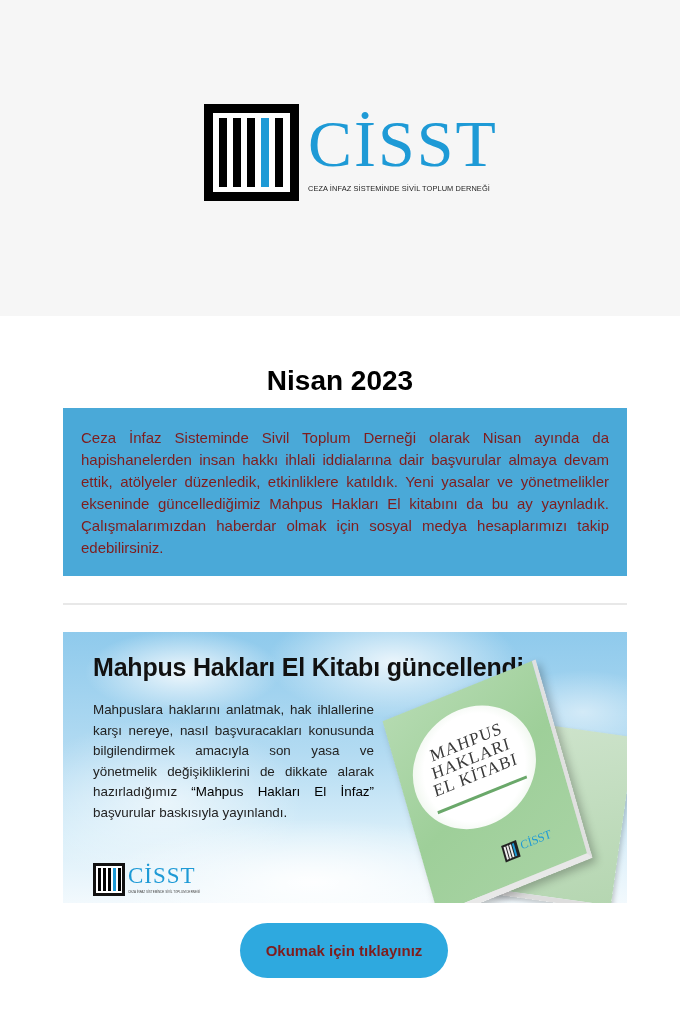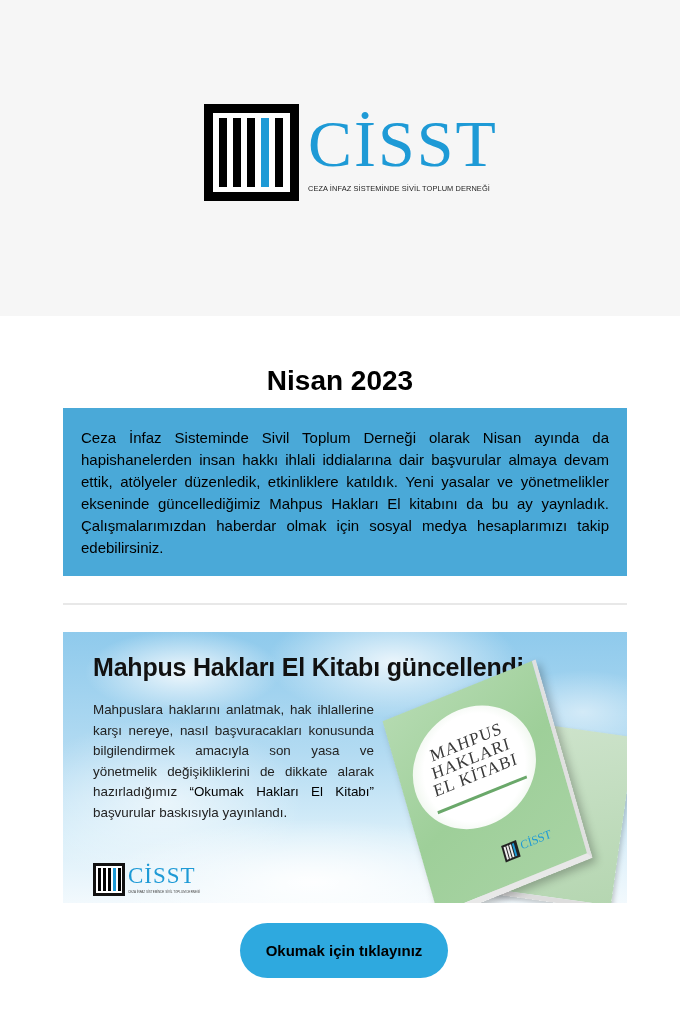--- a/index.html
+++ b/index.html
@@ -11,21 +11,21 @@
   .logo { position: absolute; left: 204px; top: 104px; width: 300px; height: 100px; }
   .logo-box { position: absolute; left: 0; top: 0; width: 95px; height: 97px; background: #000; }
   .logo-box-inner { position: absolute; left: 9px; top: 9px; width: 77px; height: 79px; background: #fff; }
   .logo-box-inner .bar { position: absolute; top: 5px; width: 8px; height: 69px; background: #000; }
   .logo-word { position: absolute; left: 104px; top: 7px; font-family: "Liberation Serif", serif; font-size: 66px; line-height: 66px; color: #1e9ad6; letter-spacing: 2px; }
   .logo-sub { position: absolute; left: 104px; top: 80px; font-size: 7.4px; line-height: 9px; color: #222; letter-spacing: 0.1px; white-space: nowrap; }
 
   .title { position: absolute; left: 0; top: 355px; width: 680px; text-align: center; font-size: 28px; font-weight: bold; line-height: 34px; color: #000; margin-top: 9px; }
 
   .intro-box { position: absolute; left: 63px; top: 408px; width: 564px; height: 168px; background: #4aa9d8; padding: 19px 18px 0 18px; }
-  .intro-text { color: #000000; font-size: 15px; line-height: 22px; text-align: justify; }
+  .intro-text { color: #7f1d1d; font-size: 15px; line-height: 22px; text-align: justify; }
 
   .divider { position: absolute; left: 63px; top: 603px; width: 564px; height: 2px; background: #e8e8e8; }
 
   .banner { position: absolute; left: 63px; top: 632px; width: 564px; height: 271px; overflow: hidden;
     background:
       radial-gradient(ellipse 140px 60px at 120px 40px, rgba(255,255,255,0.85), rgba(255,255,255,0) 70%),
       radial-gradient(ellipse 180px 80px at 330px 30px, rgba(255,255,255,0.8), rgba(255,255,255,0) 70%),
       radial-gradient(ellipse 120px 60px at 520px 80px, rgba(255,255,255,0.5), rgba(255,255,255,0) 70%),
       radial-gradient(ellipse 300px 90px at 250px 250px, rgba(255,255,255,0.95), rgba(255,255,255,0) 70%),
       radial-gradient(ellipse 200px 120px at 100px 170px, rgba(255,255,255,0.6), rgba(255,255,255,0) 70%),
@@ -46,21 +46,21 @@
   .book-back { position: absolute; left: 95px; top: 55px; width: 135px; height: 175px; background: linear-gradient(160deg, #cfe4cd, #b5d6b1); transform: rotate(8deg); box-shadow: 2px 3px 5px rgba(0,0,0,0.2); border-bottom: 5px solid #ddd; }
   .book-front { position: absolute; left: 12px; top: 15px; width: 165px; height: 205px; background: linear-gradient(155deg, #b4dab0 0%, #9ecf99 50%, #a8d3a4 100%); transform: rotate(-22deg) skewX(-6deg); box-shadow: 3px 5px 8px rgba(0,0,0,0.25); border-bottom: 6px solid #e8e8e8; border-right: 4px solid #e0e0e0; }
   .book-circle { position: absolute; left: 12px; top: 18px; width: 128px; height: 118px; border-radius: 50%; background: radial-gradient(circle, #ffffff 60%, #f0f7ef 75%, rgba(255,255,255,0) 80%); }
   .book-title { position: absolute; left: 16px; top: 42px; width: 118px; text-align: center; font-family: "Liberation Serif", serif; font-size: 17px; line-height: 17px; color: #3a3a3a; letter-spacing: 1px; }
   .book-underline { position: absolute; left: 28px; top: 104px; width: 96px; height: 3px; background: #6aa86a; }
   .book-logo { position: absolute; left: 80px; top: 160px; width: 70px; height: 18px; }
   .book-logo .bx { position: absolute; left: 0; top: 0; width: 16px; height: 17px; background: #222; }
   .book-logo .bx i { position: absolute; top: 2px; width: 2px; height: 13px; background: #eee; }
   .book-logo .wd { position: absolute; left: 19px; top: 0; font-family: "Liberation Serif", serif; font-size: 12px; line-height: 14px; color: #1e9ad6; }
 
-  .cta { position: absolute; left: 240px; top: 923px; width: 208px; height: 55px; border-radius: 28px; background: #2ea9df; color: #000000; font-size: 15px; font-weight: bold; line-height: 55px; text-align: center; cursor: pointer; }
+  .cta { position: absolute; left: 240px; top: 923px; width: 208px; height: 55px; border-radius: 28px; background: #2ea9df; color: #7f1d1d; font-size: 15px; font-weight: bold; line-height: 55px; text-align: center; cursor: pointer; }
 </style>
 </head>
 <body>
 
 <div class="header">
   <div class="logo">
     <div class="logo-box">
       <div class="logo-box-inner">
         <div class="bar" style="left:6px"></div>
         <div class="bar" style="left:20px"></div>
@@ -77,21 +77,21 @@
 <h1 class="title">Nisan 2023</h1>
 
 <div class="intro-box">
   <p class="intro-text">Ceza İnfaz Sisteminde Sivil Toplum Derneği olarak Nisan ayında da hapishanelerden insan hakkı ihlali iddialarına dair başvurular almaya devam ettik, atölyeler düzenledik, etkinliklere katıldık. Yeni yasalar ve yönetmelikler ekseninde güncellediğimiz Mahpus Hakları El kitabını da bu ay yaynladık. Çalışmalarımızdan haberdar olmak için sosyal medya hesaplarımızı takip edebilirsiniz.</p>
 </div>
 
 <div class="divider"></div>
 
 <div class="banner">
   <div class="banner-title">Mahpus Hakları El Kitabı güncellendi</div>
-  <p class="banner-text"><span>Mahpuslara haklarını anlatmak, hak ihlallerine karşı nereye, nasıl başvuracakları konusunda bilgilendirmek amacıyla son yasa ve yönetmelik değişikliklerini de dikkate alarak hazırladığımız </span><b>“Okumak Hakları El Kitabı”</b><span> başvurular baskısıyla yayınlandı.</span></p>
+  <p class="banner-text"><span>Mahpuslara haklarını anlatmak, hak ihlallerine karşı nereye, nasıl başvuracakları konusunda bilgilendirmek amacıyla son yasa ve yönetmelik değişikliklerini de dikkate alarak hazırladığımız </span><b>“Mahpus Hakları El İnfaz”</b><span> başvurular baskısıyla yayınlandı.</span></p>
 
   <div class="mini-logo">
     <div class="mini-box">
       <div class="mini-inner">
         <div class="bar" style="left:2px"></div>
         <div class="bar" style="left:7px"></div>
         <div class="bar" style="left:12px"></div>
         <div class="bar" style="left:17px;background:#1e9ad6"></div>
         <div class="bar" style="left:22px"></div>
       </div>

